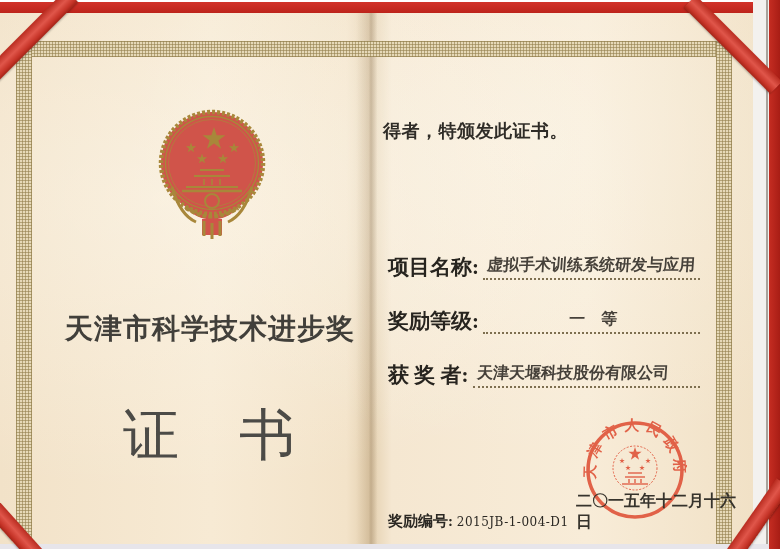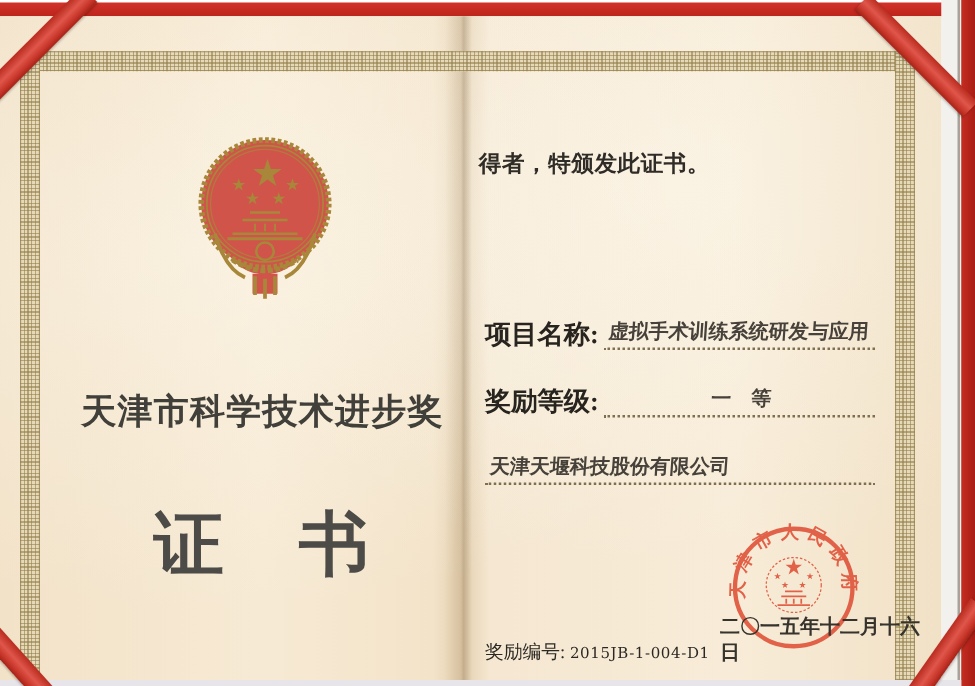--- a/index.html
+++ b/index.html
@@ -38,38 +38,38 @@
   .rb-tl{left:-34px;top:31px;width:124px;transform:rotate(-45deg);}
   .rb-tr{left:672px;top:36px;width:122px;transform:rotate(45deg);}
   .rb-bl{left:-28px;top:522px;width:84px;transform:rotate(48deg);}
   .rb-br{left:708px;top:514px;width:96px;transform:rotate(-55deg);}
   
   .emblem{position:absolute;left:157px;top:103px;}
   .award-title{position:absolute;left:35px;top:310px;width:350px;text-align:center;
     font-family:"DejaVu Sans","Liberation Sans",sans-serif;font-weight:700;
     font-size:28px;letter-spacing:1px;color:#413f3a;}
   .cert-word{position:absolute;left:35px;top:398px;width:350px;text-align:center;
-    font-family:"DejaVu Sans","Liberation Sans",sans-serif;font-weight:700;
+    font-family:"DejaVu Sans","Liberation Sans",sans-serif;font-weight:400;
     font-size:56px;color:#4c4b47;letter-spacing:2px;}
   
   .citation{position:absolute;left:383px;top:112px;width:310px;
     font-size:18px;font-weight:700;color:#2f2c27;line-height:38px;letter-spacing:.5px;}
   .citation .indent{padding-left:38px;}
   .fields{position:absolute;left:388px;top:250px;width:312px;}
   .field-row{display:flex;align-items:center;height:34px;margin-bottom:20px;}
   .field-label{flex:none;font-size:21px;font-weight:700;color:#27241f;white-space:nowrap;padding-right:4px;}
   .field-value{flex:1;border-bottom:2px dotted #7e6f50;font-size:16px;font-weight:600;
     color:#46413a;white-space:nowrap;padding:0 2px 2px 4px;}
   .field-value .hand{display:inline-block;transform:skewX(-4deg);}
   .val-center{text-align:center;}
   .seal{position:absolute;left:583px;top:418px;opacity:.93;}
   .date-line{position:absolute;left:540px;top:491px;width:170px;font-size:16px;
     color:#36332c;letter-spacing:0;font-weight:600;z-index:6;margin-left:36px;}
   .serial-line{position:absolute;left:388px;top:512px;font-size:15px;color:#2b2823;z-index:6;}
-  .serial-label{font-weight:400;}
+  .serial-label{font-weight:700;}
   .serial-value{font-family:"DejaVu Serif","Liberation Serif",serif;font-size:12px;letter-spacing:.5px;}
   .z5{z-index:5;} .z4{z-index:4;} .z2{z-index:2;}
 </style>
 </head>
 <body>
 
 <div id="stage">
 
   <div class="band-top"></div>
   <div class="edge-white-right"></div>
@@ -131,20 +131,21 @@
         <span class="hand">虚拟手术训练系统研发与应用</span>
       </div>
     </div>
     <div class="field-row">
       <div class="field-label">奖励等级:</div>
       <div class="field-value val-center">
         <span class="hand">一　等</span>
       </div>
     </div>
     <div class="field-row">
+      <div class="field-label">获 奖 者:</div>
       <div class="field-value">
         <span class="hand">天津天堰科技股份有限公司</span>
       </div>
     </div>
   </div>
 
   <svg class="seal z5" width="104" height="104" viewBox="0 0 104 104">
     <circle cx="52" cy="52" r="47" fill="none" stroke="#e0583e" stroke-width="3.5"></circle>
     <path id="sealArc" d="M15.7 68.9 A40 40 0 1 1 88.3 68.9" fill="none"></path>
     <text font-size="14.5" fill="#e0583e" letter-spacing="6" font-family="'Liberation Serif',serif" font-weight="700">

